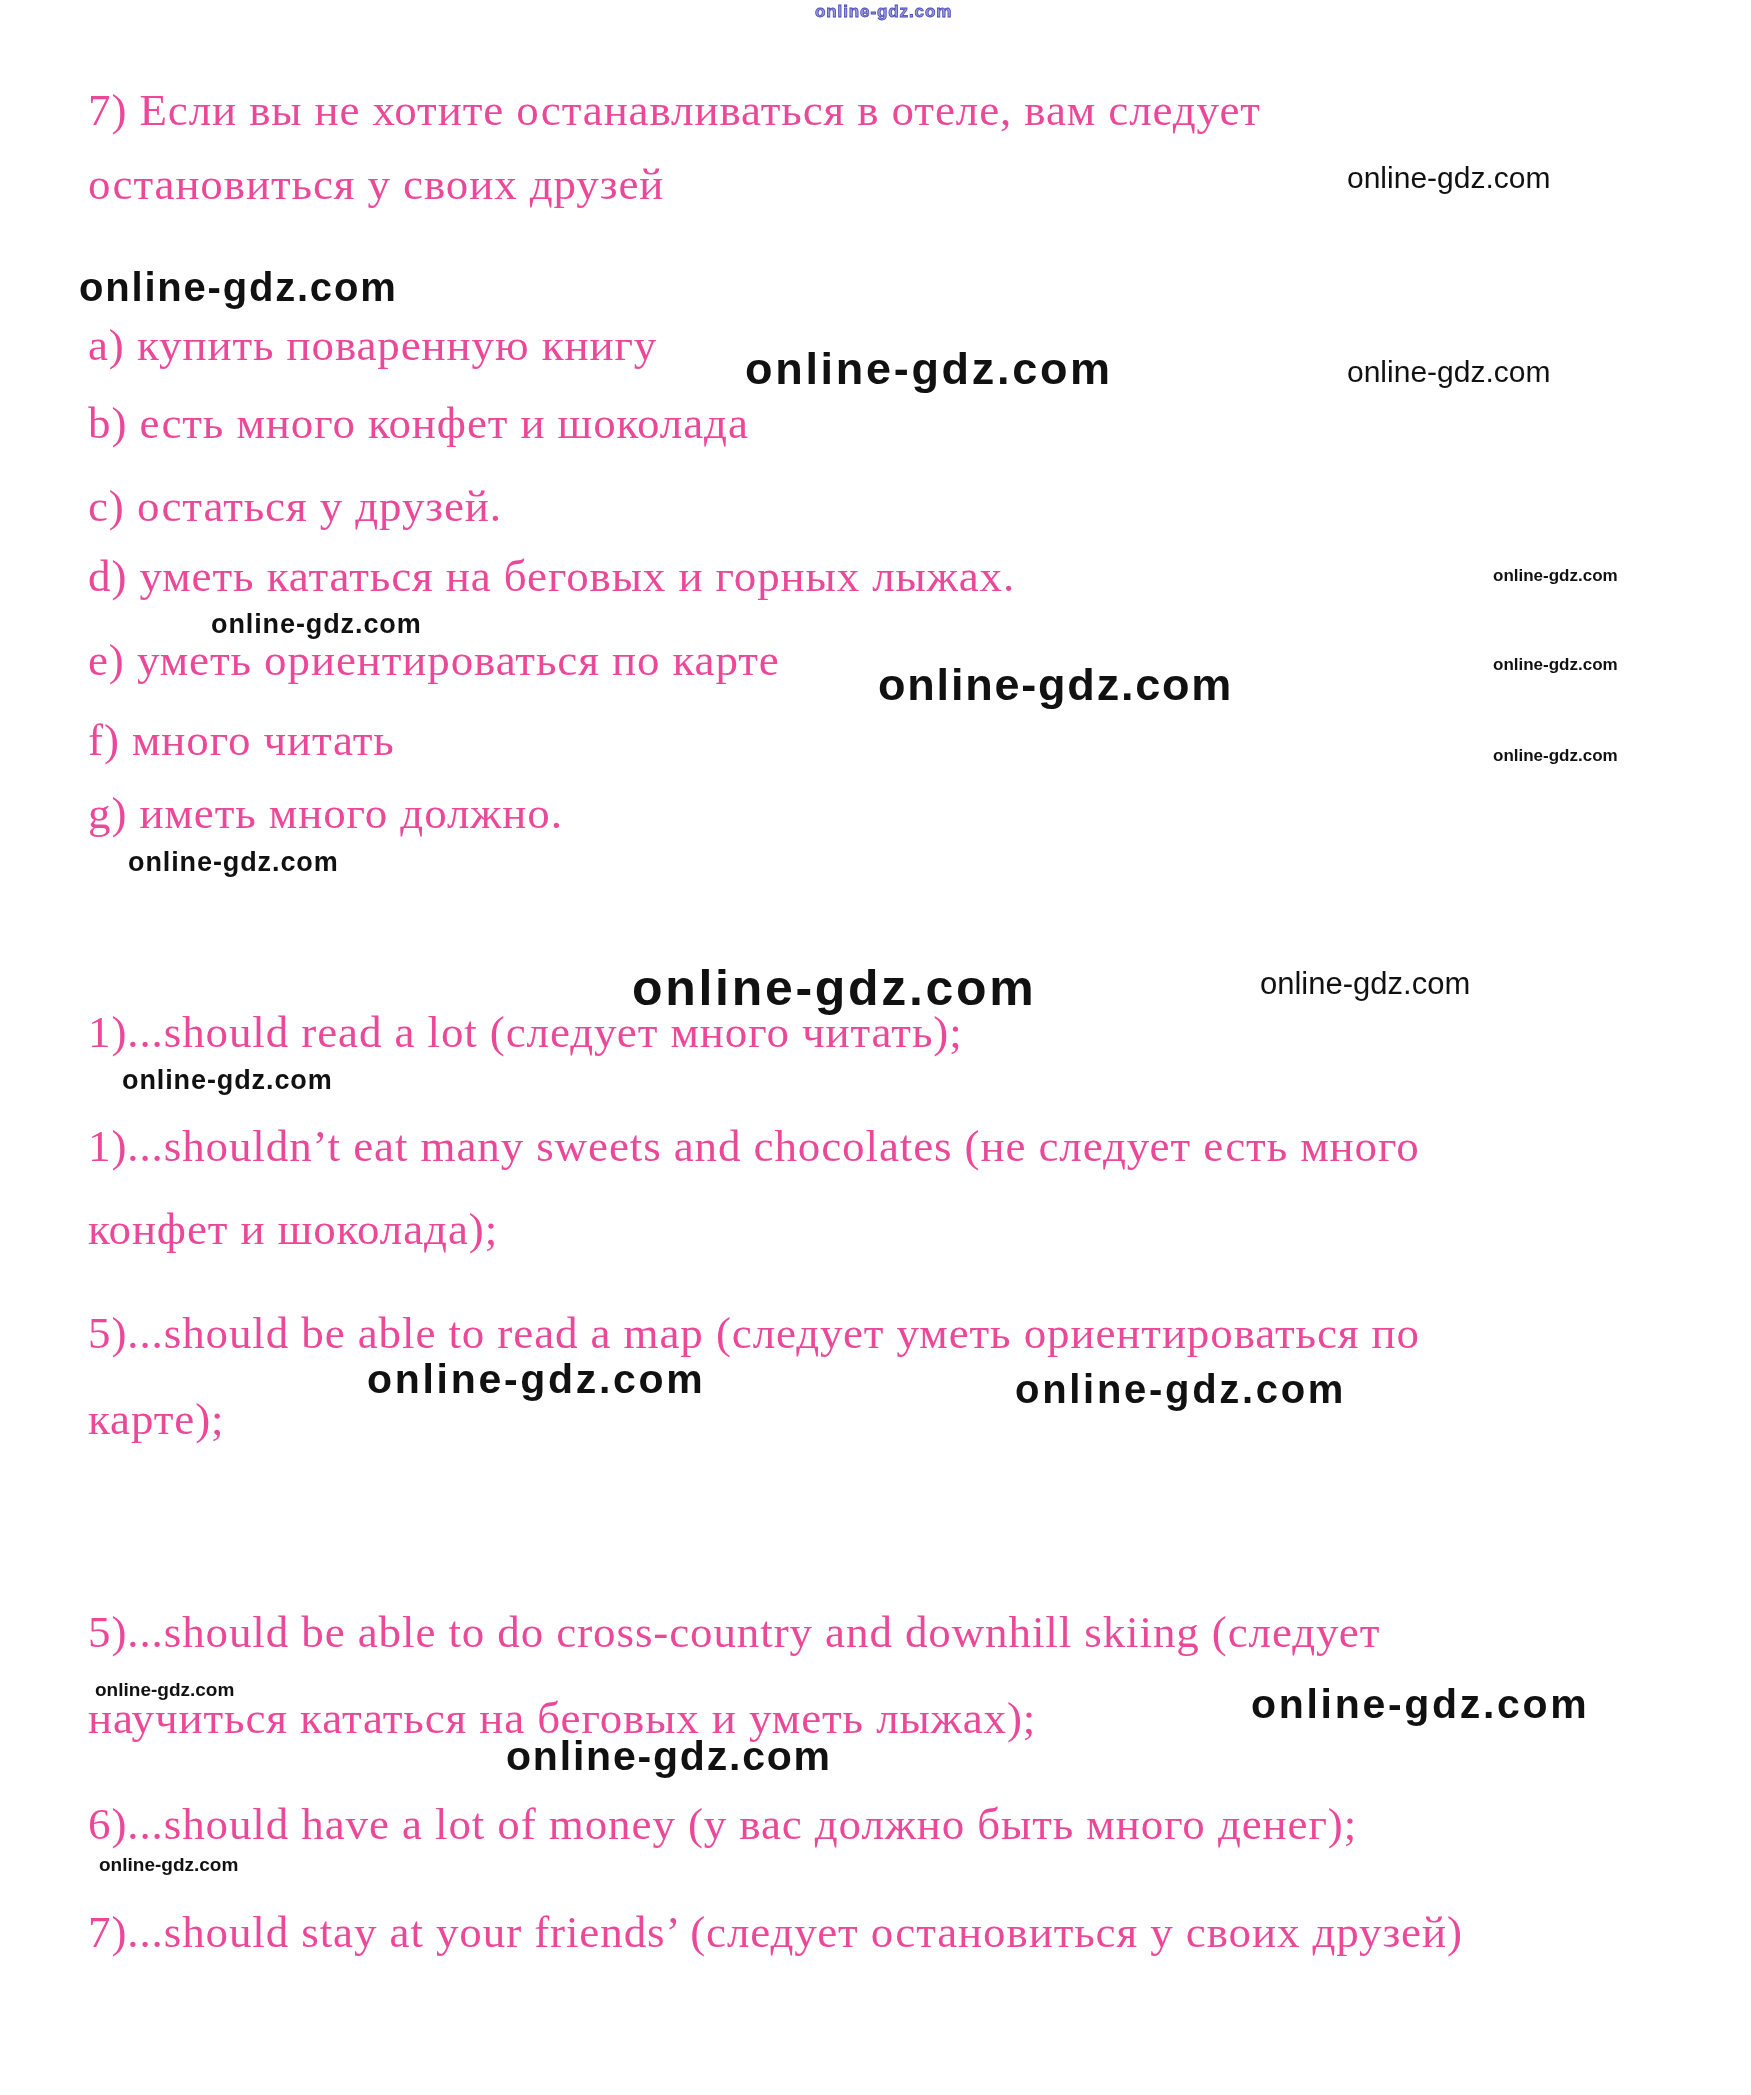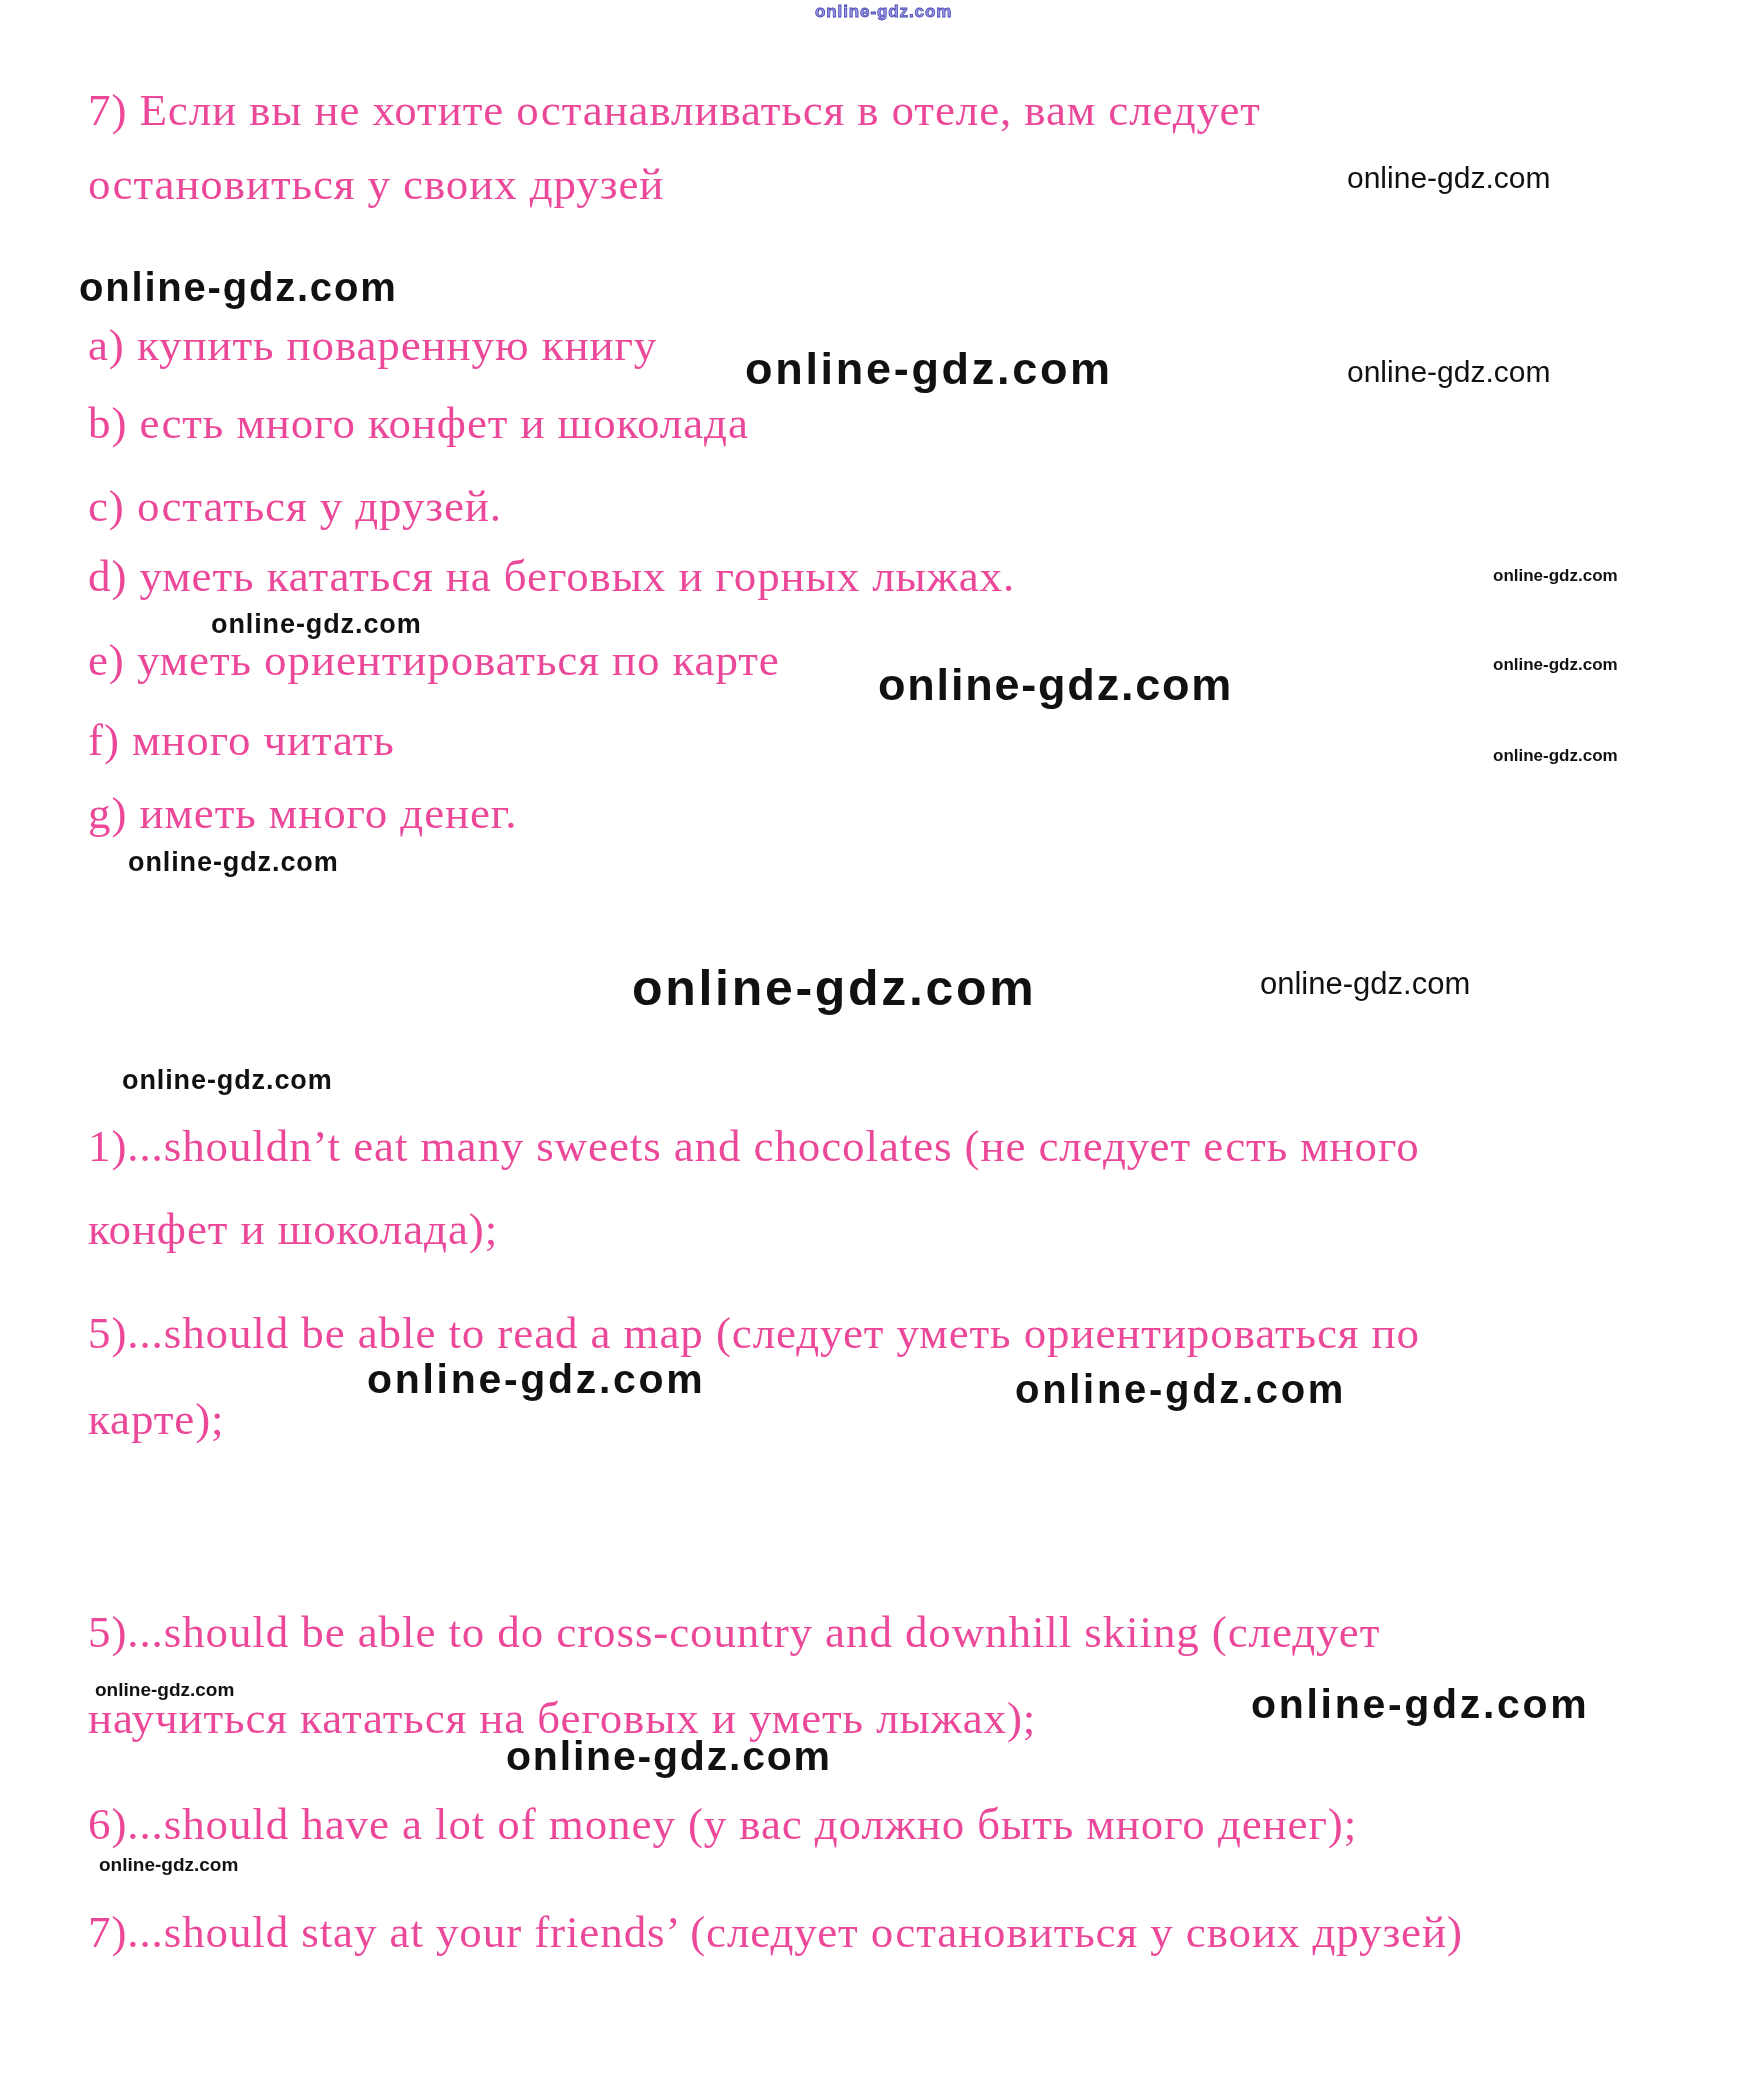--- a/index.html
+++ b/index.html
@@ -73,22 +73,23 @@
 
   <div class="line" style="top:85px;">7) Если вы не хотите останавливаться в отеле, вам следует</div>
   <div class="line" style="top:159px;">остановиться у своих друзей</div>
 
   <div class="line" style="top:320px;">a) купить поваренную книгу</div>
   <div class="line" style="top:398px;">b) есть много конфет и шоколада</div>
   <div class="line" style="top:481px;">c) остаться у друзей.</div>
   <div class="line" style="top:551px;">d) уметь кататься на беговых и горных лыжах.</div>
   <div class="line" style="top:635px;">e) уметь ориентироваться по карте</div>
   <div class="line" style="top:715px;">f) много читать</div>
-  <div class="line" style="top:788px;">g) иметь много денег.</div>
+  <div class="line" style="top:788px;">g) иметь много должно.</div>
 
+  <div class="line" style="top:1007px;">1)...should read a lot (следует много читать);</div>
   <div class="line" style="top:1121px;">1)...shouldn’t eat many sweets and chocolates (не следует есть много</div>
   <div class="line" style="top:1204px;">конфет и шоколада);</div>
   <div class="line" style="top:1308px;">5)...should be able to read a map (следует уметь ориентироваться по</div>
   <div class="line" style="top:1394px;">карте);</div>
   <div class="line" style="top:1607px;">5)...should be able to do cross-country and downhill skiing (следует</div>
   <div class="line" style="top:1693px;">научиться кататься на беговых и уметь лыжах);</div>
   <div class="line" style="top:1799px;">6)...should have a lot of money (у вас должно быть много денег);</div>
   <div class="line" style="top:1907px;">7)...should stay at your friends’ (следует остановиться у своих друзей)</div>
 
 </div>

